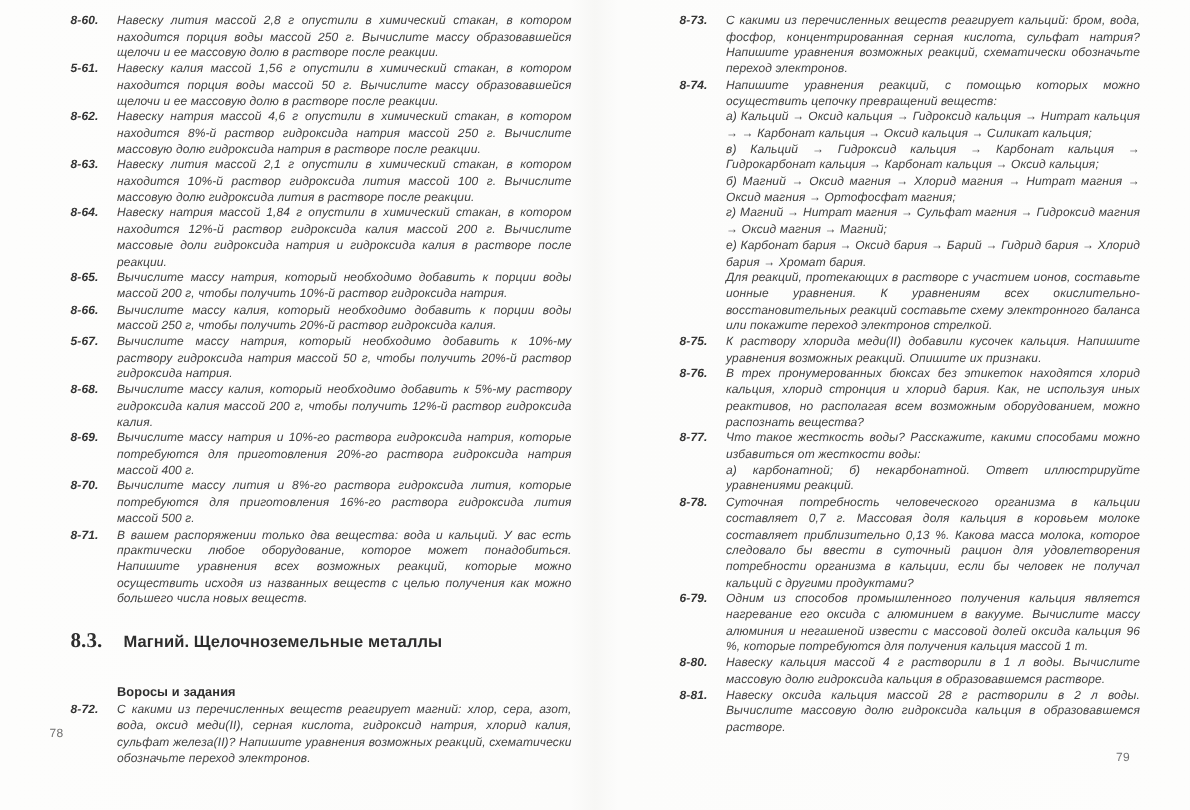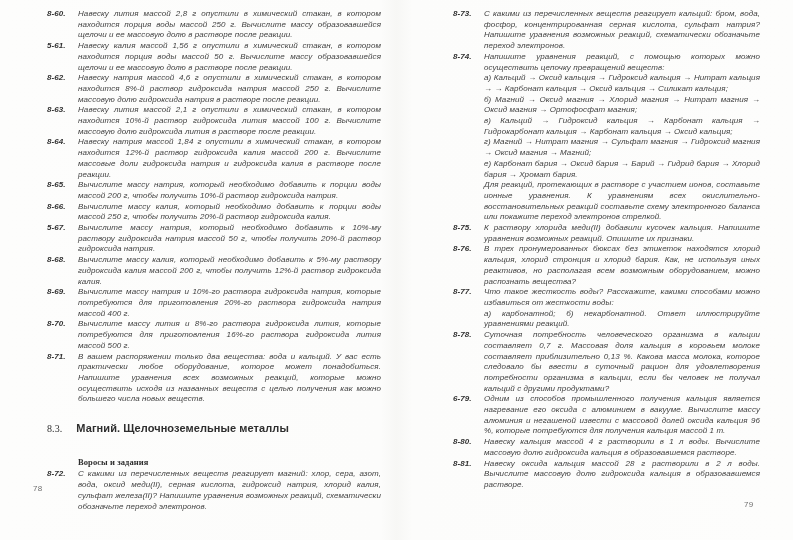--- a/index.html
+++ b/index.html
@@ -49,36 +49,35 @@
     text-indent: 0;
     text-align: left;
   }
 
   .section-heading {
     margin-top: 18px;
     white-space: nowrap;
   }
   .section-number {
     font-family: "Liberation Serif", "DejaVu Serif", serif;
-    font-weight: 400;
-    font-size: 10px;
+    font-weight: 700;
+    font-size: 14px;
     color: #2e2e2e;
   }
   .section-title {
     font-weight: 700;
     font-size: 11px;
     color: #2e2e2e;
     margin-left: 14px;
   }
   .subheading {
     margin: 21px 0 2px 31px;
     font-weight: 700;
     font-size: 8.5px;
     color: #2e2e2e;
-    font-family: Liberation Serif, serif;
   }
   .pagenum {
     position: absolute;
     font-size: 8px;
     color: #6f6f6f;
     letter-spacing: 0.3px;
   }
   .pagenum.left-num  { left: 33px;  top: 484px; }
   .pagenum.right-num { left: 744px; top: 500px; }
 </style>
@@ -141,22 +140,22 @@
   </div>
 
   <div class="page-col right">
     <div id="right-exercises">
         <div class="exercise">
           <p class="part first"><b class="num">8-73.</b>С какими из перечисленных веществ реагирует кальций: бром, вода, фосфор, концентрированная серная кислота, сульфат натрия? Напишите уравнения возможных реакций, схематически обозначьте переход электронов.</p>
         </div>
         <div class="exercise">
           <p class="part first"><b class="num">8-74.</b>Напишите уравнения реакций, с помощью которых можно осуществить цепочку превращений веществ:</p>
           <p class="part">а) Кальций → Оксид кальция → Гидроксид кальция → Нитрат кальция → → Карбонат кальция → Оксид кальция → Силикат кальция;</p>
+          <p class="part">в) Кальций → Гидроксид кальция → Карбонат кальция → Гидрокарбонат кальция → Карбонат кальция → Оксид кальция;</p>
           <p class="part">б) Магний → Оксид магния → Хлорид магния → Нитрат магния → Оксид магния → Ортофосфат магния;</p>
-          <p class="part">в) Кальций → Гидроксид кальция → Карбонат кальция → Гидрокарбонат кальция → Карбонат кальция → Оксид кальция;</p>
           <p class="part">г) Магний → Нитрат магния → Сульфат магния → Гидроксид магния → Оксид магния → Магний;</p>
           <p class="part">е) Карбонат бария → Оксид бария → Барий → Гидрид бария → Хлорид бария → Хромат бария.</p>
           <p class="part">Для реакций, протекающих в растворе с участием ионов, составьте ионные уравнения. К уравнениям всех окислительно-восстановительных реакций составьте схему электронного баланса или покажите переход электронов стрелкой.</p>
         </div>
         <div class="exercise">
           <p class="part first"><b class="num">8-75.</b>К раствору хлорида меди(II) добавили кусочек кальция. Напишите уравнения возможных реакций. Опишите их признаки.</p>
         </div>
         <div class="exercise">
           <p class="part first"><b class="num">8-76.</b>В трех пронумерованных бюксах без этикеток находятся хлорид кальция, хлорид стронция и хлорид бария. Как, не используя иных реактивов, но располагая всем возможным оборудованием, можно распознать вещества?</p>
         </div>

